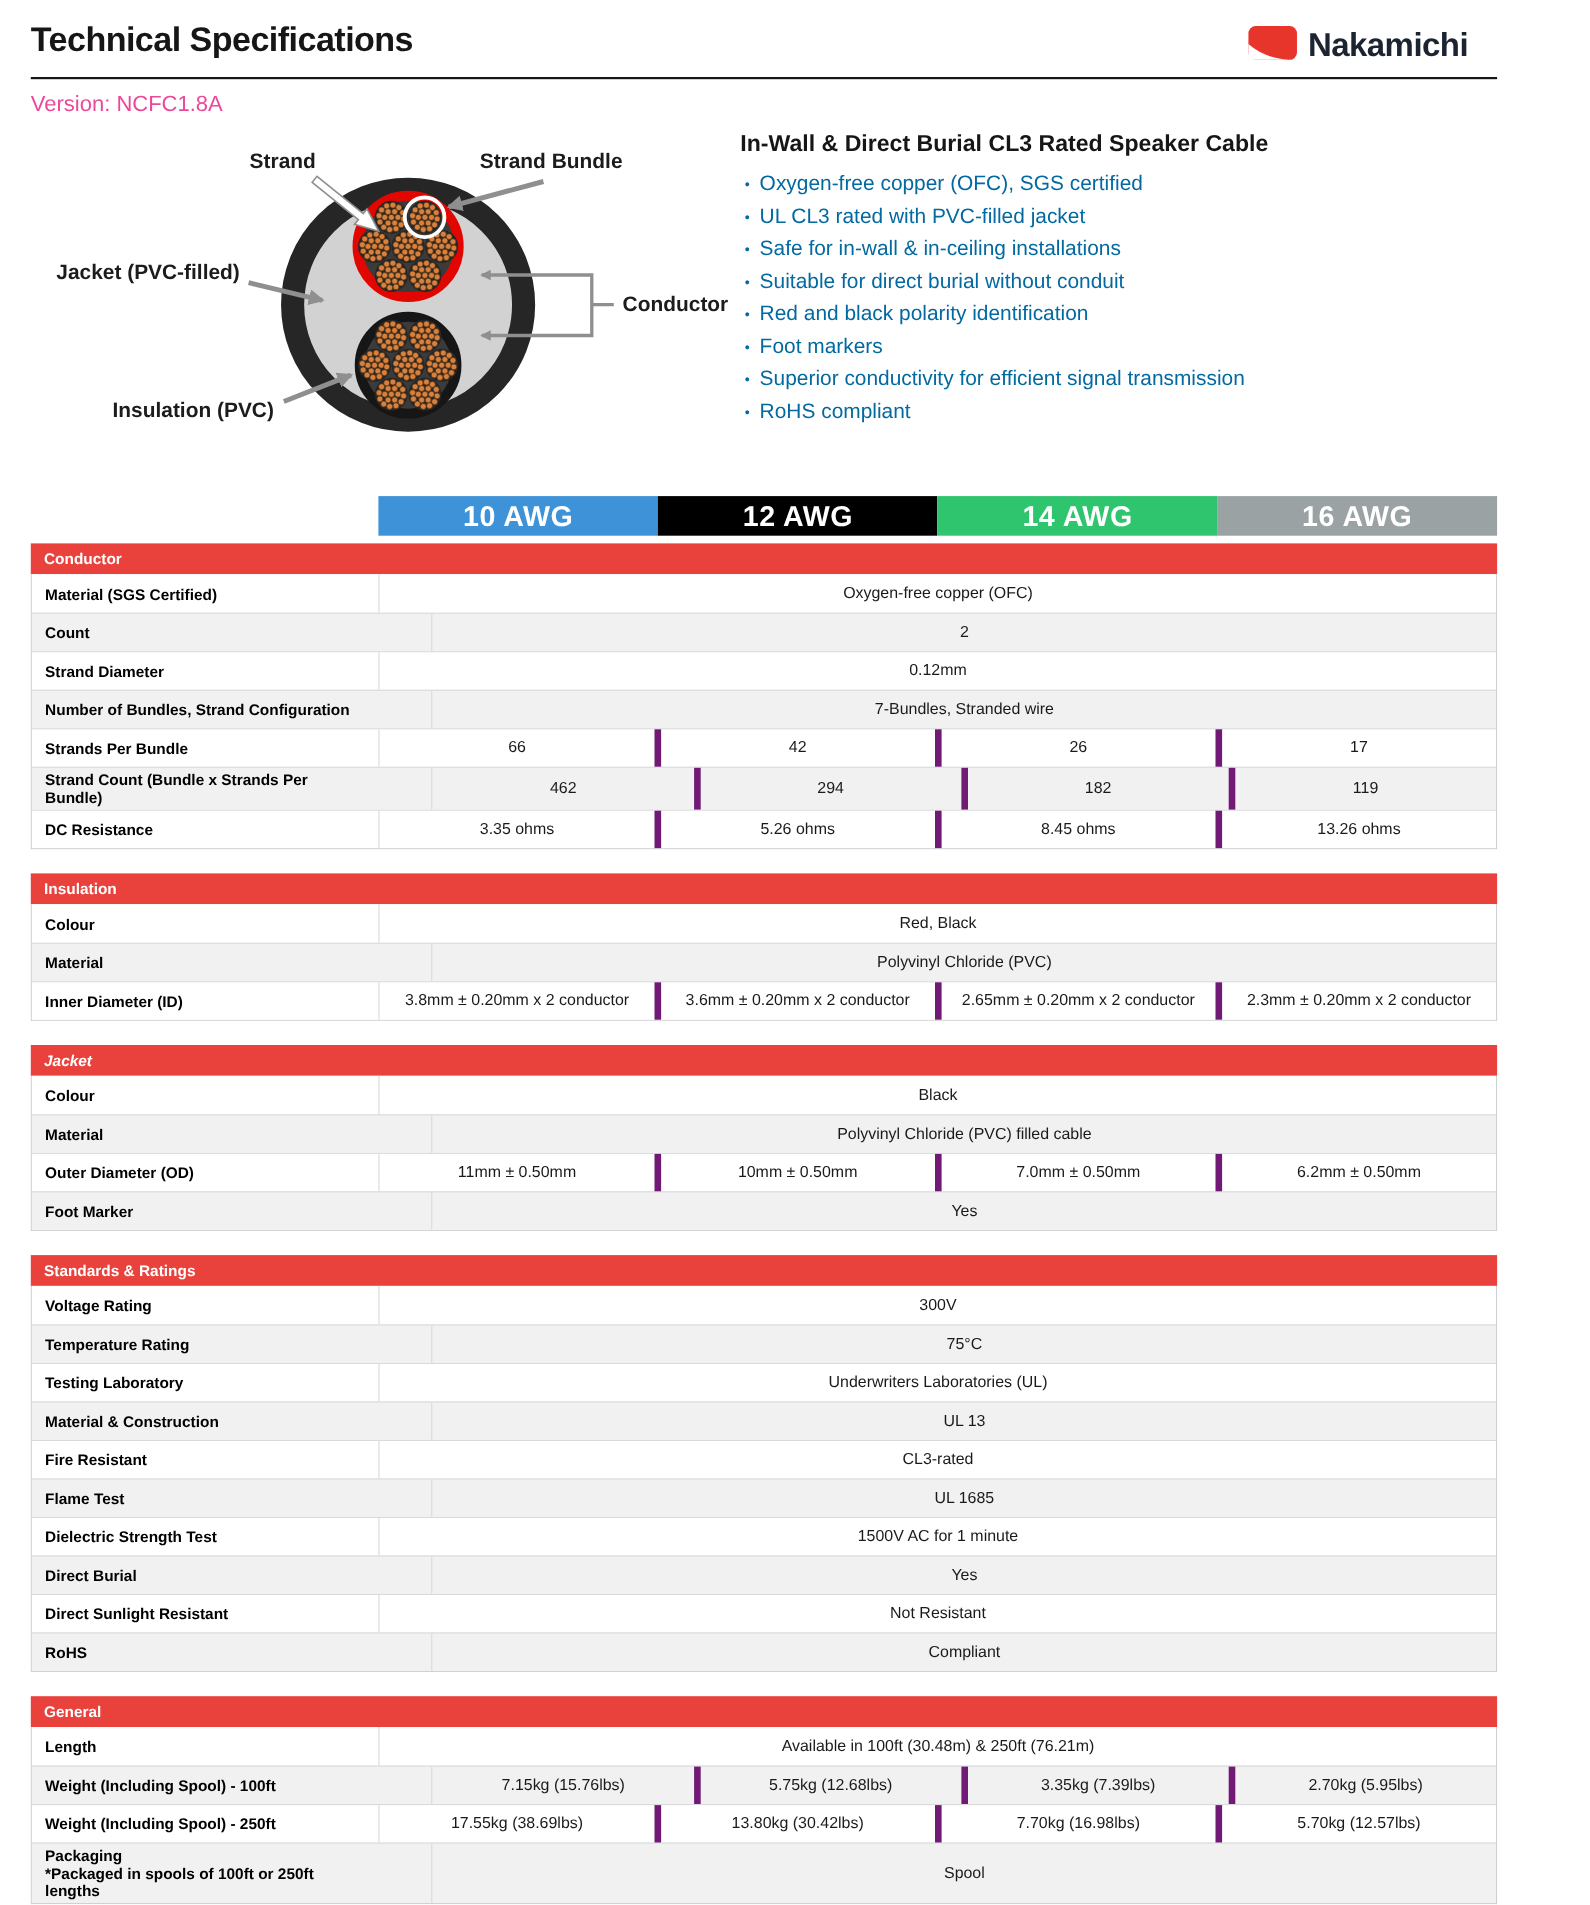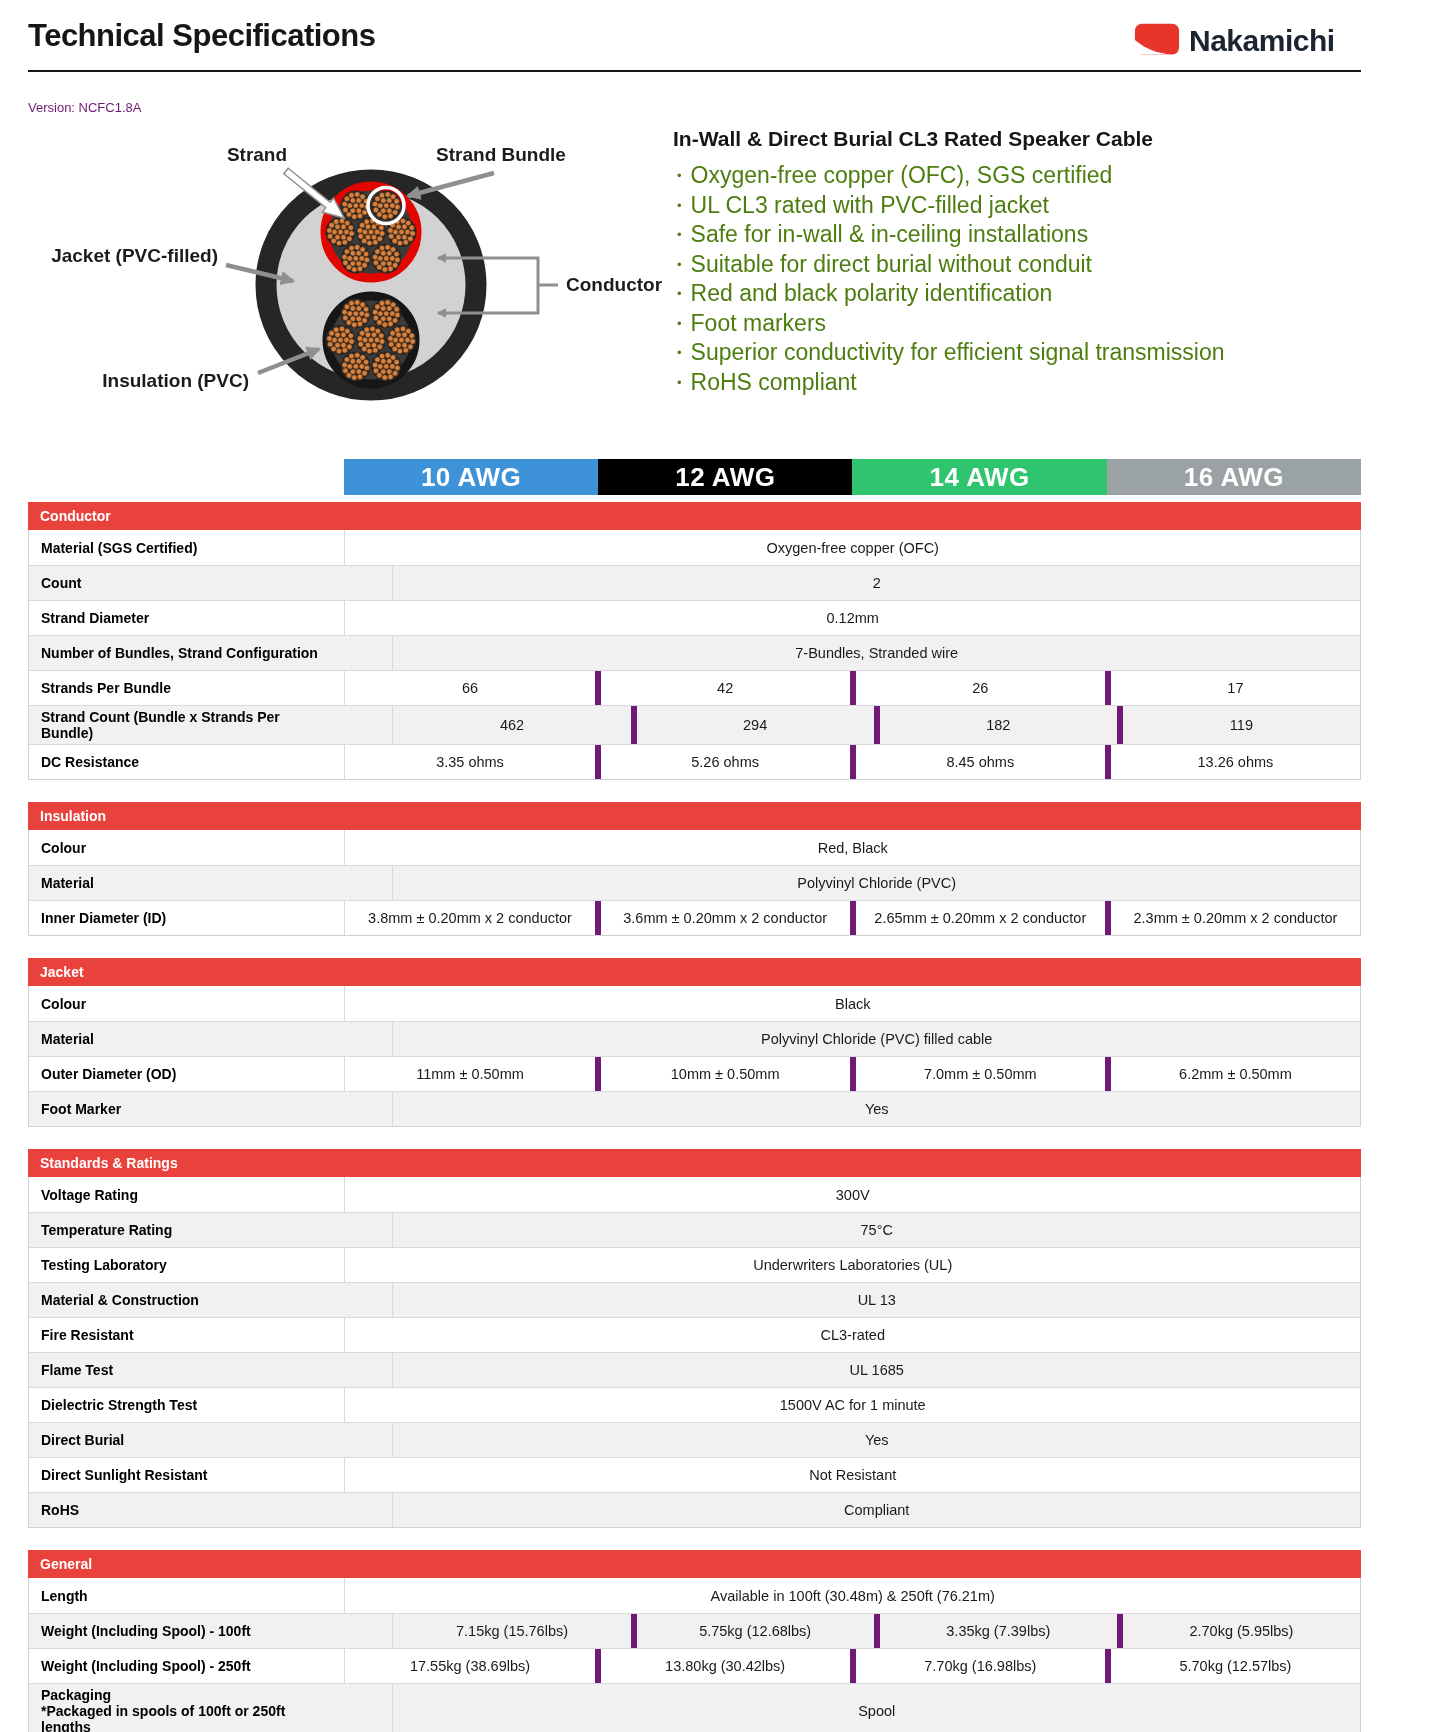--- a/index.html
+++ b/index.html
@@ -5,28 +5,28 @@
   * { margin:0; padding:0; box-sizing:border-box; }
   html,body { width:1445px; height:1732px; overflow:hidden; background:#ffffff;
     font-family:"Liberation Sans","DejaVu Sans",sans-serif; color:#1a1a1a; }
   .page { width:1403px; height:1732px; padding:18px 42px 0 28px; }
 
   
   .top-bar { display:flex; justify-content:space-between; align-items:flex-start; height:46px; }
   .doc-title { font-size:31px; font-weight:800; letter-spacing:-0.5px; color:#161616; }
   .logo { display:flex; align-items:center; gap:8px; margin-top:2px; }
   .rule { border:none; border-top:2.5px solid #161616; margin-top:6px; }
-  .version { font-size:13px; margin-top:28px; color:#701a75; }
+  .version { font-size:20px; margin-top:12px; color:#ec4899; }
 
   
   .hero { position:relative; height:320px; margin-top:10px; }
   .diagram-svg { position:absolute; left:18px; top:0; }
   .product { position:absolute; left:645px; top:2px; width:745px; }
   .product-title { font-size:21px; font-weight:800; color:#161616; margin-bottom:10px; }
-  .feature { display:flex; font-size:23px; line-height:29.5px; color:#4d7c0f; }
+  .feature { display:flex; font-size:19px; line-height:29.5px; color:#0369a1; }
   .feature::before { content:"•"; font-size:13px; line-height:29.5px; margin:0 9px 0 4px; }
   svg text { font-family:"Liberation Sans","DejaVu Sans",sans-serif; }
 
   
   .table-wrap { margin-top:14px; }
   .awg-bar { display:flex; margin-left:23.7%; height:36px; }
   .awg-cell { flex:1 1 0; display:flex; align-items:center; justify-content:center;
     color:#ffffff; font-size:26px; font-weight:700; letter-spacing:0.5px; }
   .spec-section { margin-top:22px; }
   .spec-section.first { margin-top:7px; }
@@ -497,21 +497,21 @@
               <div class="row-values">
                 <div class="cell">3.8mm ± 0.20mm x 2 conductor</div>
                 <div class="cell">3.6mm ± 0.20mm x 2 conductor</div>
                 <div class="cell">2.65mm ± 0.20mm x 2 conductor</div>
                 <div class="cell">2.3mm ± 0.20mm x 2 conductor</div>
               </div>
             </div>
           </div>
         </section>
         <section class="spec-section">
-          <div class="sec-header" style="background: rgb(233, 66, 61);">Jacket</div>
+          <div class="sec-header" style="background: rgb(233, 66, 61); font-style: italic;">Jacket</div>
           <div class="sec-body">
             <div class="spec-row">
               <div class="row-label">
                 <div>Colour</div>
               </div>
               <div class="row-values">
                 <div class="cell span">Black</div>
               </div>
             </div>
             <div class="spec-row alt">

